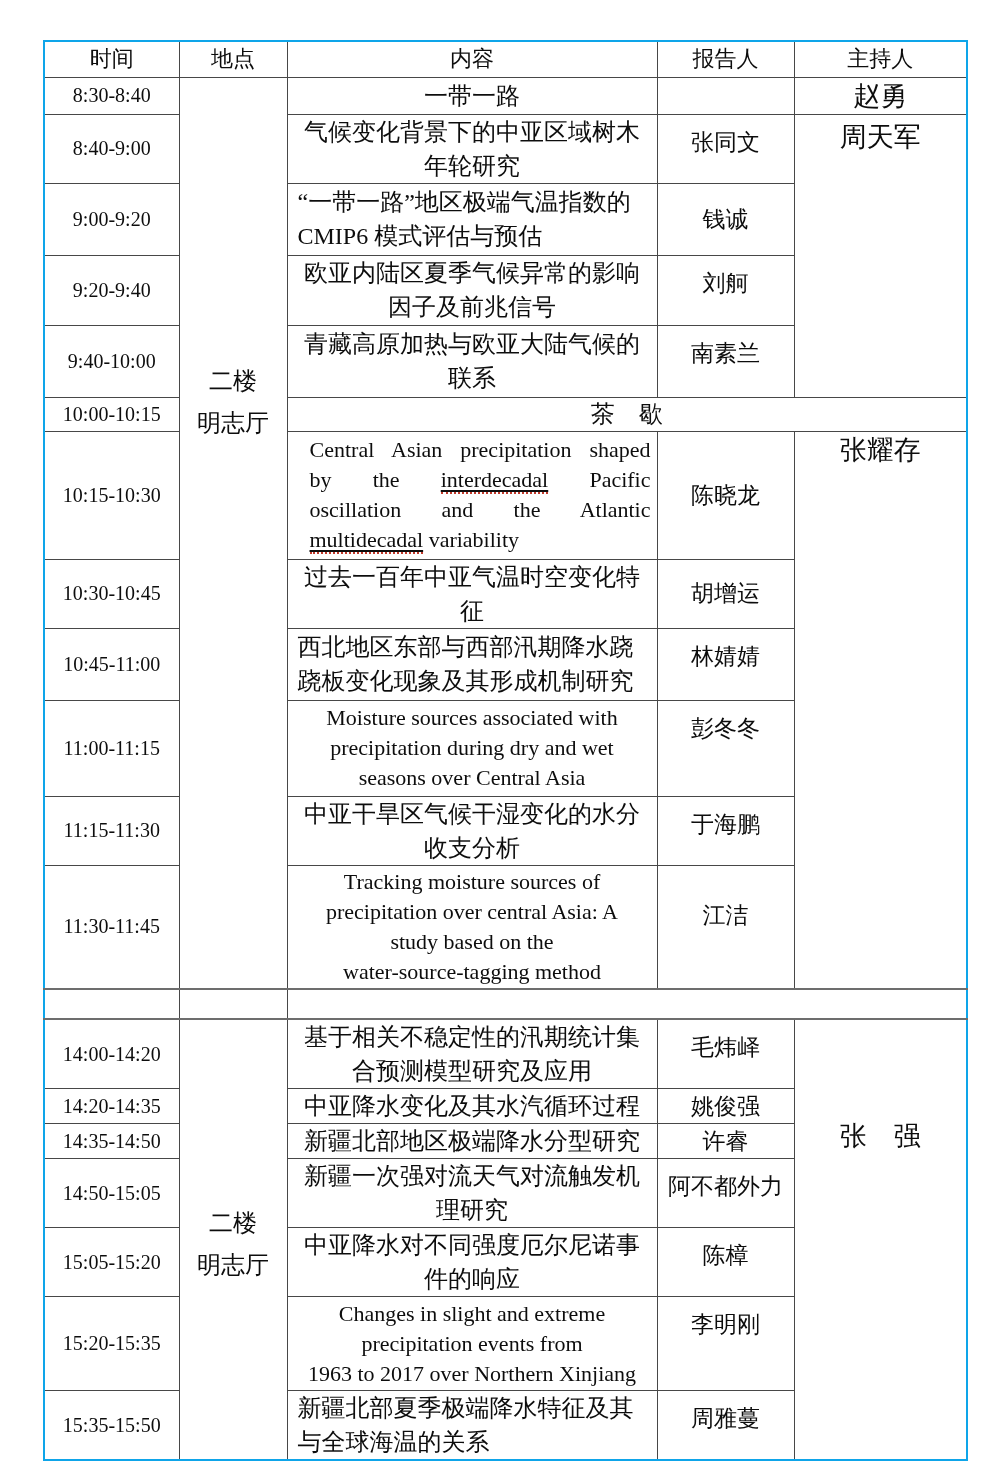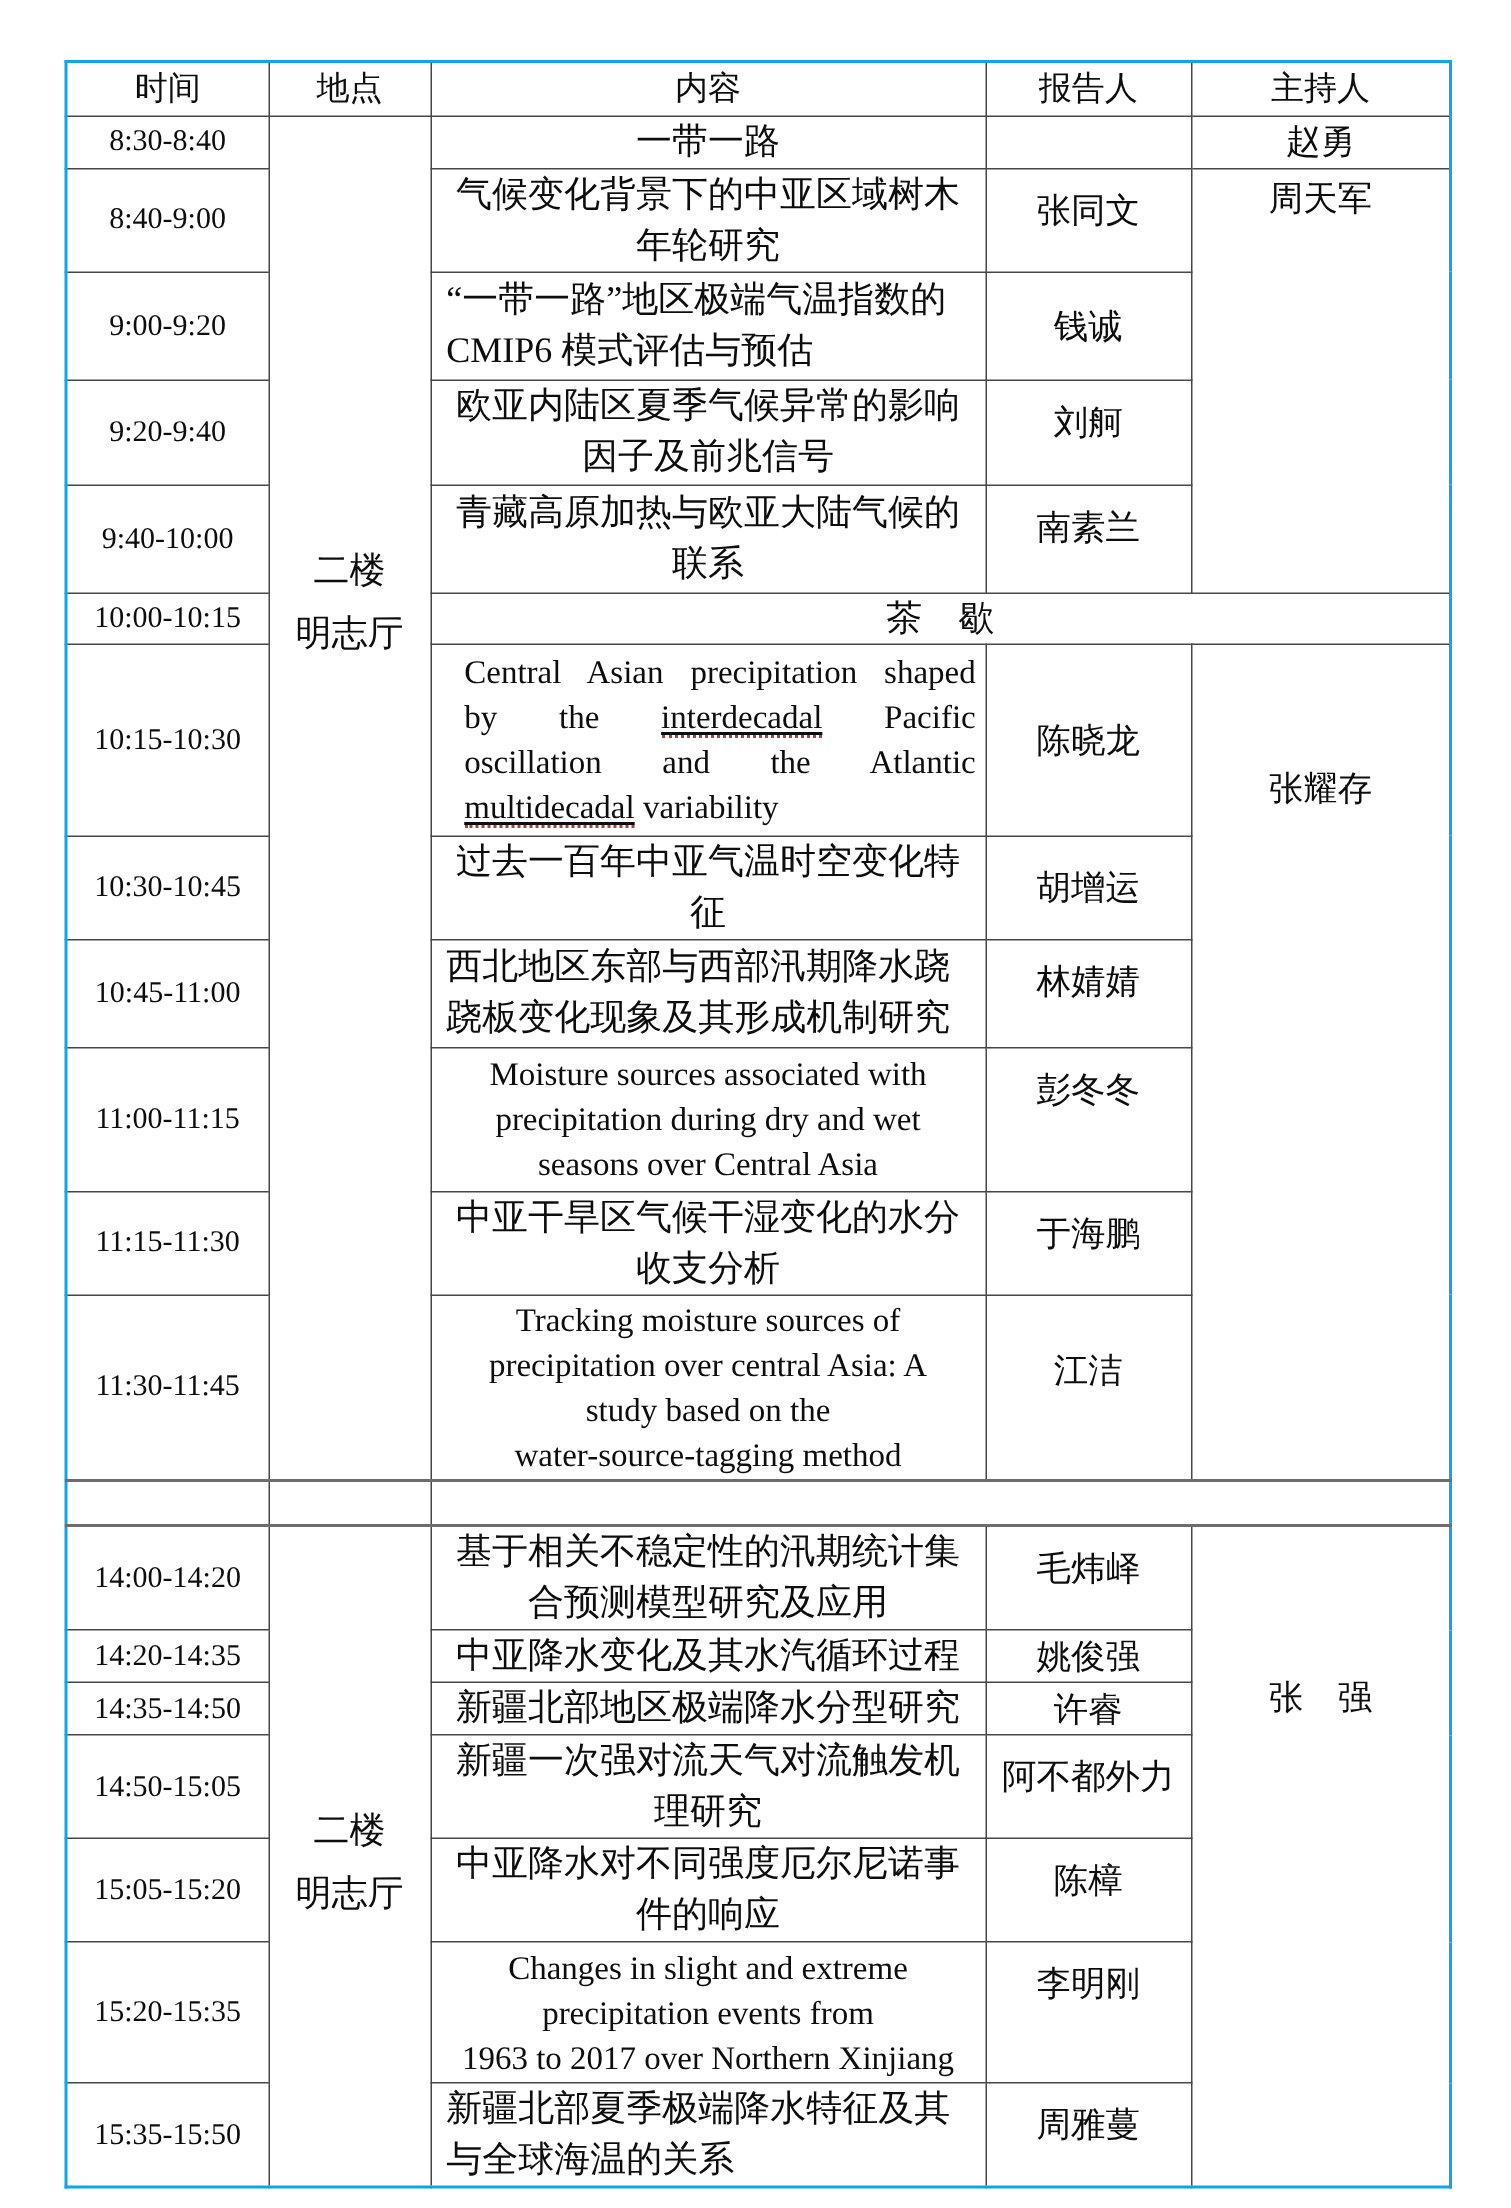--- a/index.html
+++ b/index.html
@@ -15,23 +15,23 @@
   td.time { font-size:20px; text-align:center; }
   td.content { font-size:24px; line-height:34px; text-align:center; padding:0 6px; }
   td.content.al { text-align:left; padding-left:10px; }
   td.content .cline { min-height:0; }
   td.content.en { font-size:22px; line-height:30px; }
   .jline { text-align:justify; text-align-last:justify;margin-left:16px; }
   .jline.lastline { text-align-last:left; }
   .uword { text-decoration:underline; text-underline-offset:3px; border-bottom:2px dotted #c0392b; }
   td.speaker { font-size:23px; text-align:center; }
   td.speaker.vtop { vertical-align:top; padding-top:12px; }
-  td.host { font-size:23px; text-align:center; }
+  td.host { font-size:27px; text-align:center; }
   td.host.vt-near { vertical-align:top; padding-top:4px; }
-  td.host.vt-mid  { vertical-align:top; padding-top:80px; }
+  td.host.vt-mid  { vertical-align:top; }
   td.host.vt-mid2 { vertical-align:top; padding-top:98px; }
   td.loc { font-size:24px; line-height:42px; text-align:center; vertical-align:top;margin-top:12px; }
   td.loc.am { padding-top:282px; }
   td.loc.pm { padding-top:182px; }
   td.tea { font-size:24px; text-align:center; }
   tr.spacer td { border-top:2.5px solid #6d6d6d; border-bottom:2.5px solid #6d6d6d; }
 </style>
 </head>
 <body>
 

